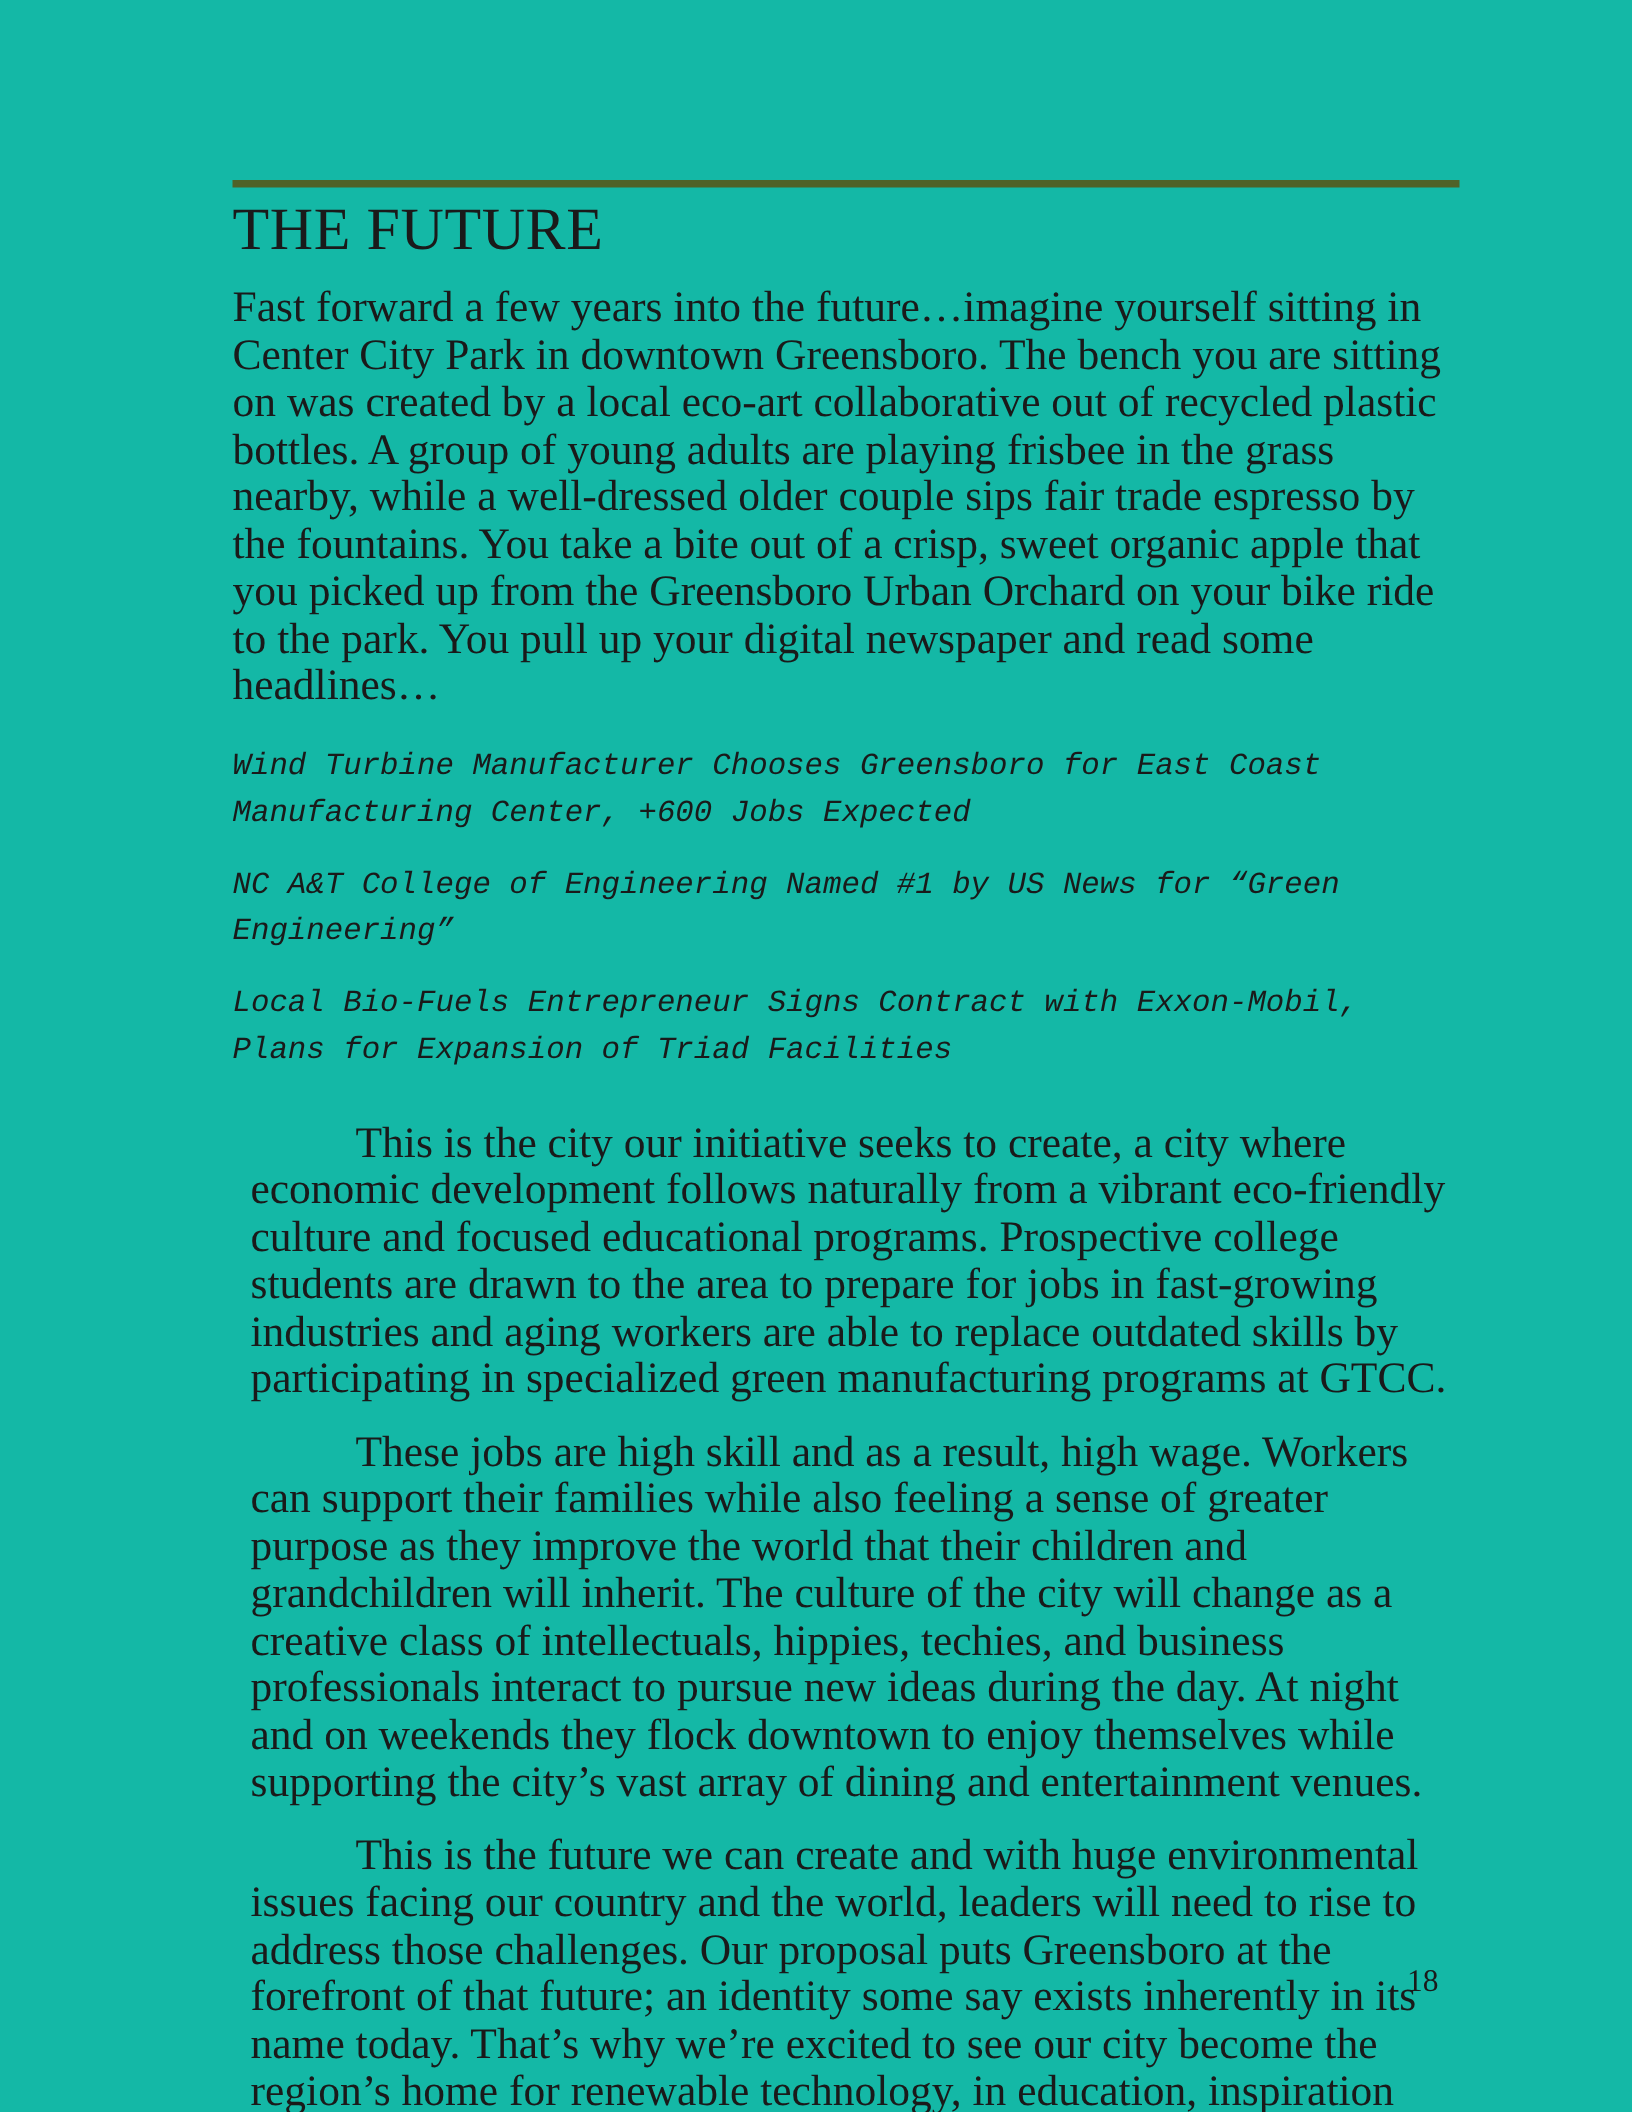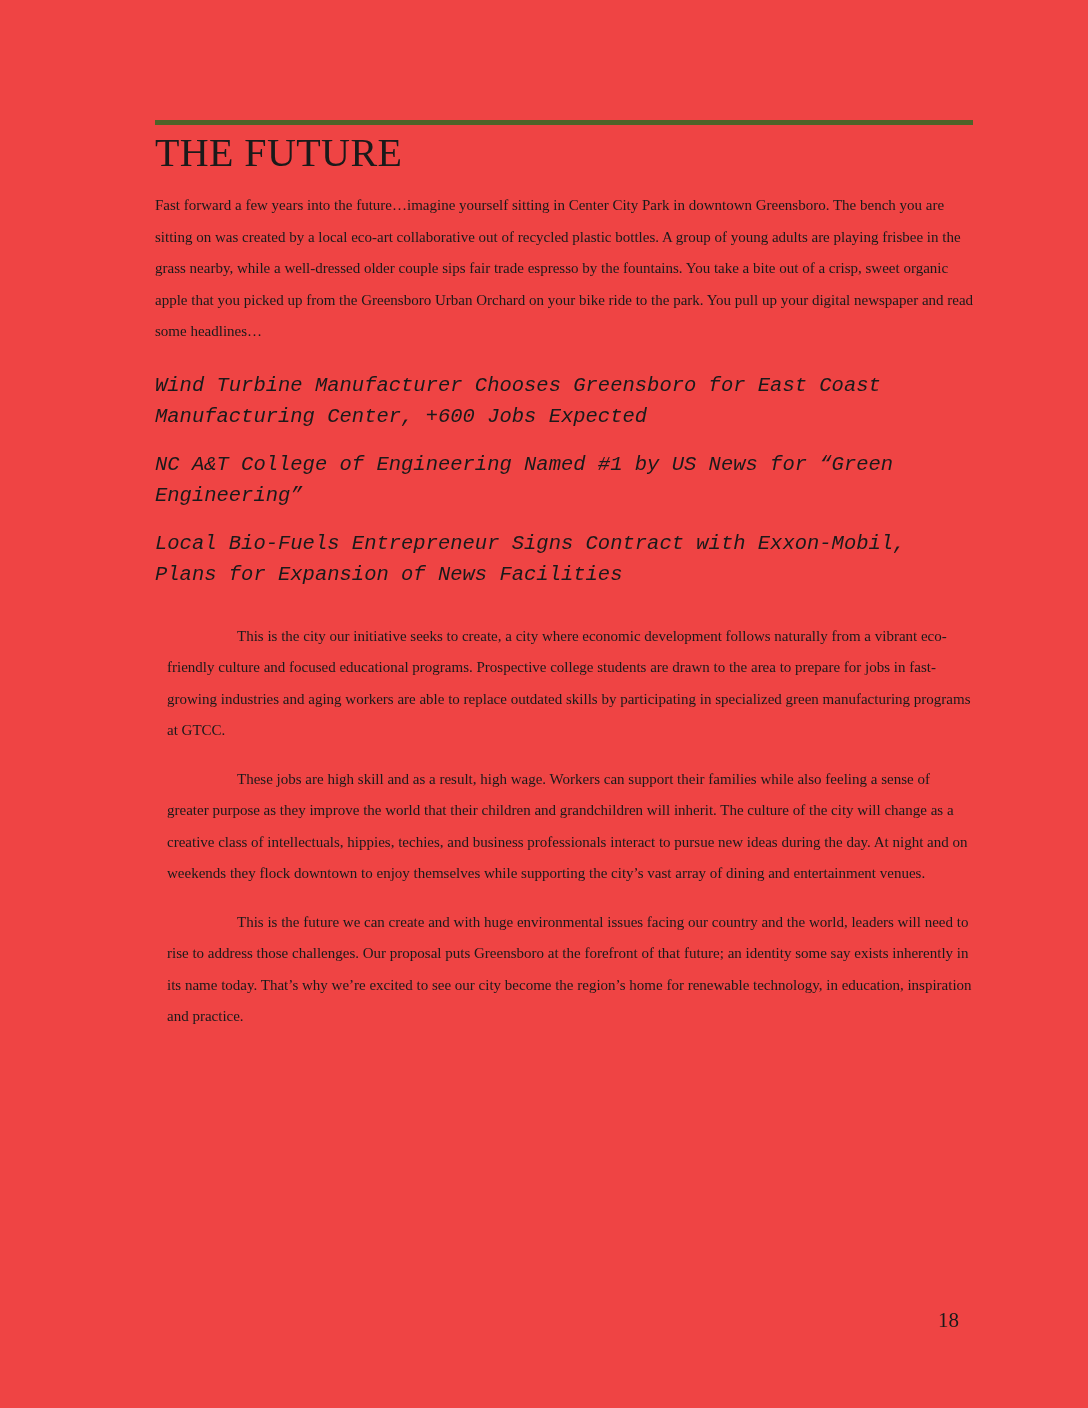--- a/index.html
+++ b/index.html
@@ -6,21 +6,21 @@
   html, body {
     margin: 0;
     padding: 0;
     background: #ffffff;
   }
 
   .page {
     position: relative;
     width: 1088px;
     height: 1408px;
-    background: #ef4444;
+    background: #14b8a6;
     box-sizing: border-box;
     overflow: hidden;
     font-family: "Liberation Serif", "DejaVu Serif", serif;
     color: #1a1a1a;
   }
 
   .content {
     position: absolute;
     left: 155px;
     top: 120px;
@@ -42,21 +42,21 @@
     font-weight: 400;
     font-variant: small-caps;
     letter-spacing: 0.4px;
     color: #1a1a1a;
     margin: 0 0 14px 0;
     white-space: nowrap;
   }
 
   
   .body-para {
-    font-size: 15px;
+    font-size: 29px;
     line-height: 31.5px;
     margin: 0 0 14px 0;
     text-align: left;
     color: #1a1a1a;
   }
 
   .body-para.indented {
     text-indent: 70px;
     margin-bottom: 17px;
     margin-left: 12px;
@@ -105,21 +105,21 @@
 
     <div class="heading-rule"></div>
 
     <h1 class="page-title">THE FUTURE</h1>
 
     <p class="body-para first-block">Fast forward a few years into the future…imagine yourself sitting in Center City Park in downtown Greensboro.  The bench you are sitting on was created by a local eco-art collaborative out of recycled plastic bottles.  A group of young adults are playing frisbee in the grass nearby, while a well-dressed older couple sips fair trade espresso by the fountains.  You take a bite out of a crisp, sweet organic apple that you picked up from the Greensboro Urban Orchard on your bike ride to the park.  You pull up your digital newspaper and read some headlines…</p>
 
     <div class="headline-group">
       <p class="headline">Wind Turbine Manufacturer Chooses Greensboro for East Coast Manufacturing Center, +600 Jobs Expected</p>
       <p class="headline">NC A&amp;T College of Engineering Named #1 by US News for “Green Engineering”</p>
-      <p class="headline">Local Bio-Fuels Entrepreneur Signs Contract with Exxon-Mobil, Plans for Expansion of News Facilities</p>
+      <p class="headline">Local Bio-Fuels Entrepreneur Signs Contract with Exxon-Mobil, Plans for Expansion of Triad Facilities</p>
     </div>
 
     <div class="spacer-after-headlines"></div>
 
     <p class="body-para indented">This is the city our initiative seeks to create, a city where economic development follows naturally from a vibrant eco-friendly culture and focused educational programs. Prospective college students are drawn to the area to prepare for jobs in fast-growing industries and aging workers are able to replace outdated skills by participating in specialized green manufacturing programs at GTCC.</p>
 
     <p class="body-para indented">These jobs are high skill and as a result, high wage.  Workers can support their families while also feeling a sense of greater purpose as they improve the world that their children and grandchildren will inherit.  The culture of the city will change as a creative class of intellectuals, hippies, techies, and business professionals interact to pursue new ideas during the day.  At night and on weekends they flock downtown to enjoy themselves while supporting the city’s vast array of dining and entertainment venues.</p>
 
     <p class="body-para indented">This is the future we can create and with huge environmental issues facing our country and the world, leaders will need to rise to address those challenges. Our proposal puts Greensboro at the forefront of that future; an identity some say exists inherently in its name today. That’s why we’re excited to see our city become the region’s home for renewable technology, in education, inspiration and practice.</p>
 

